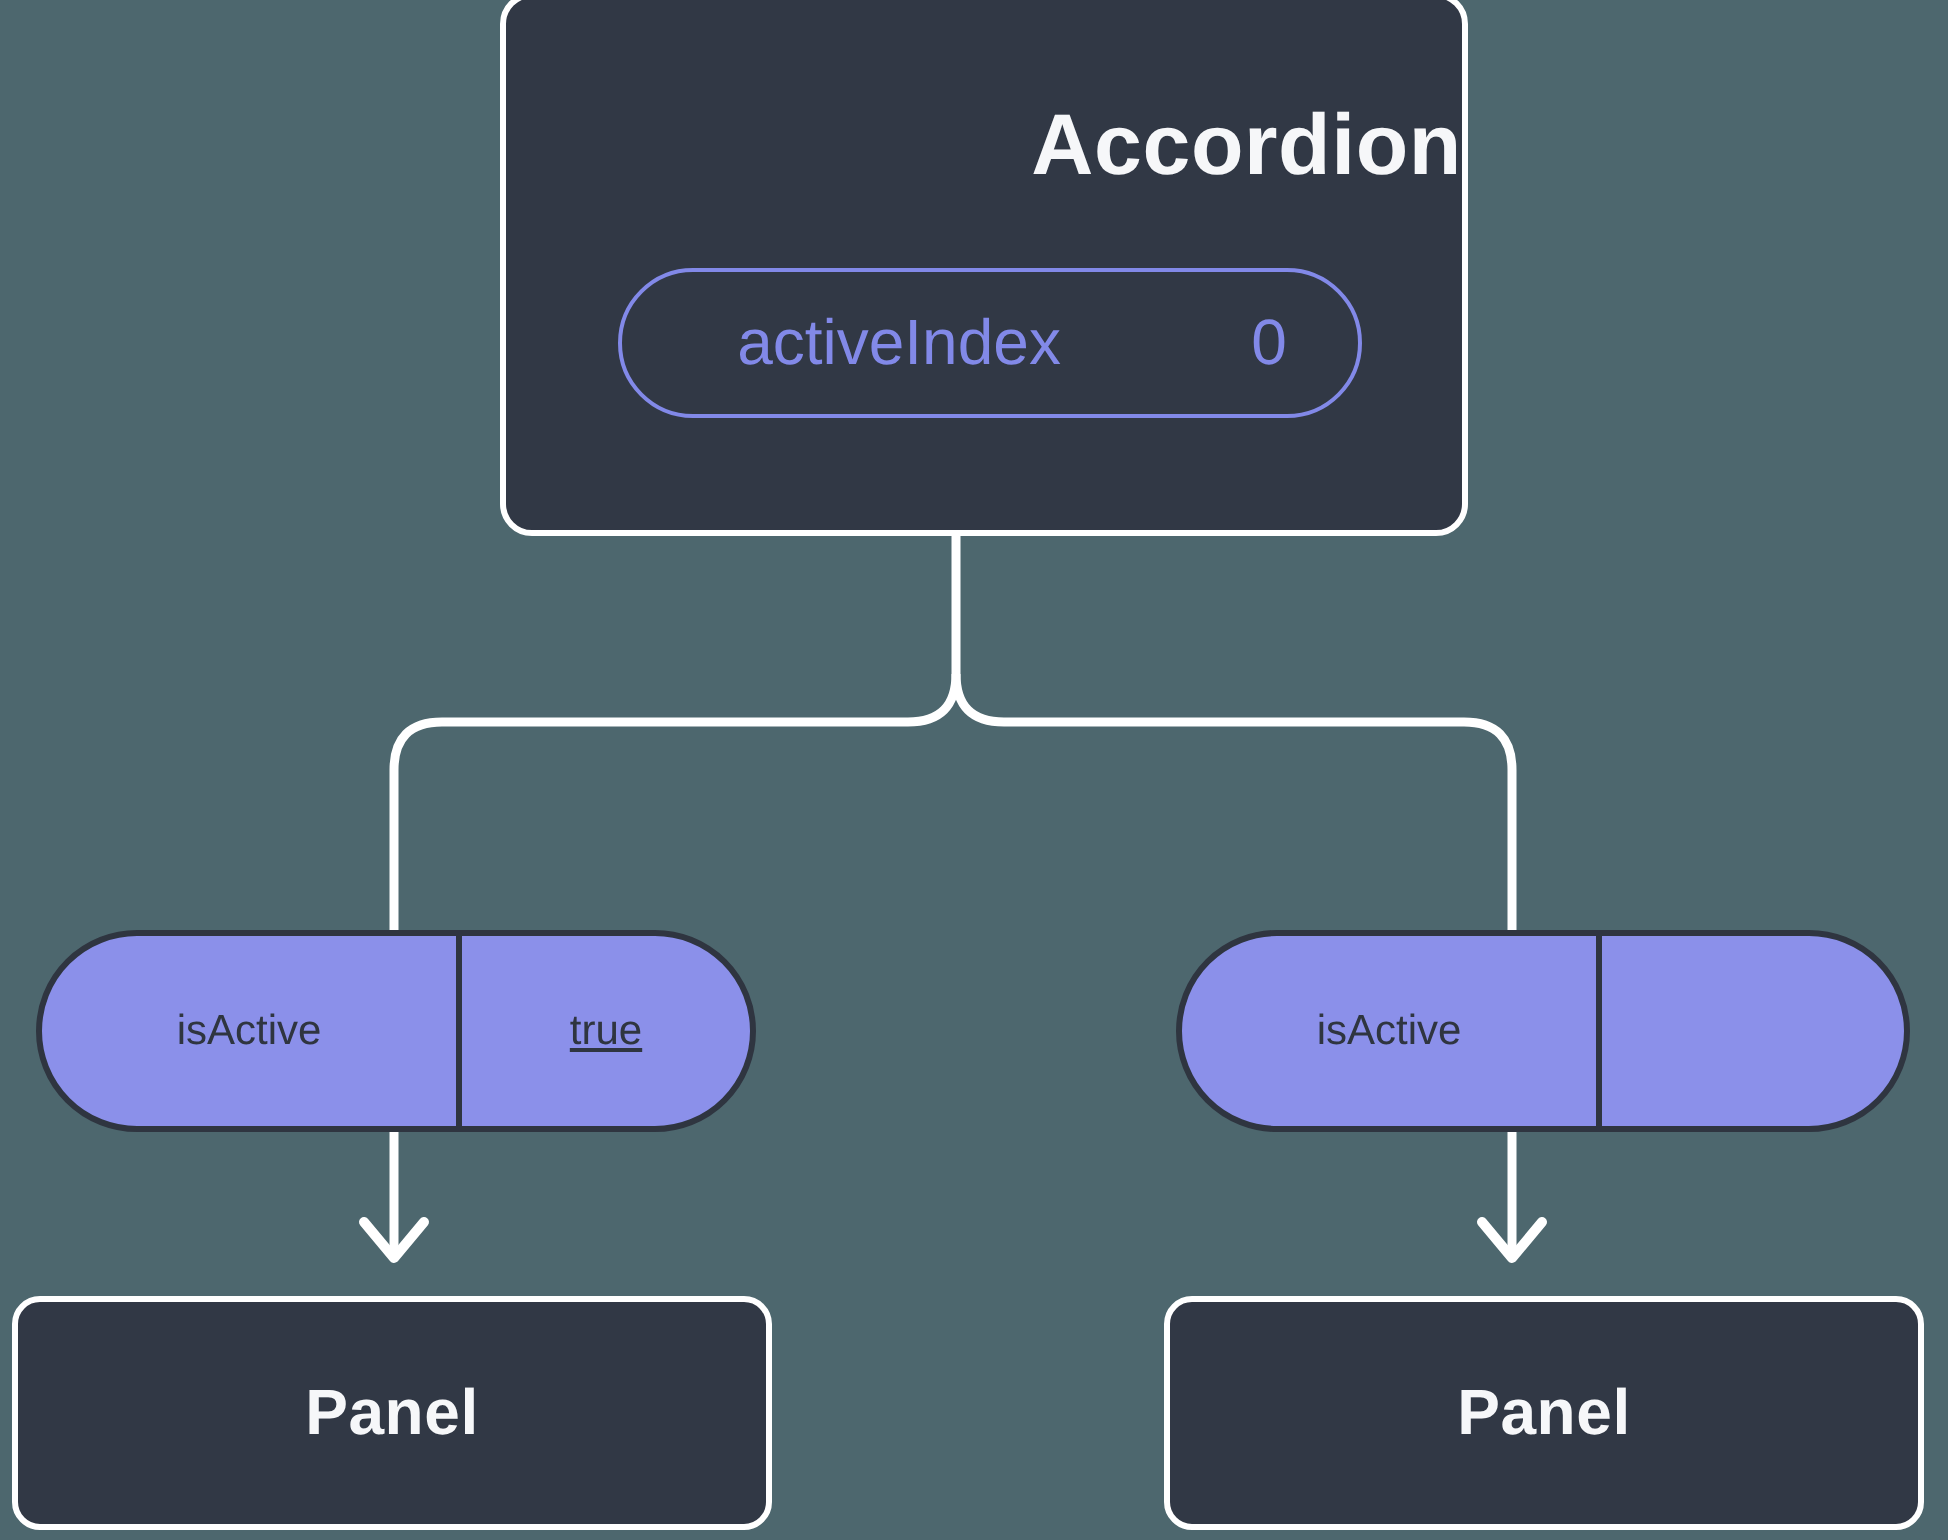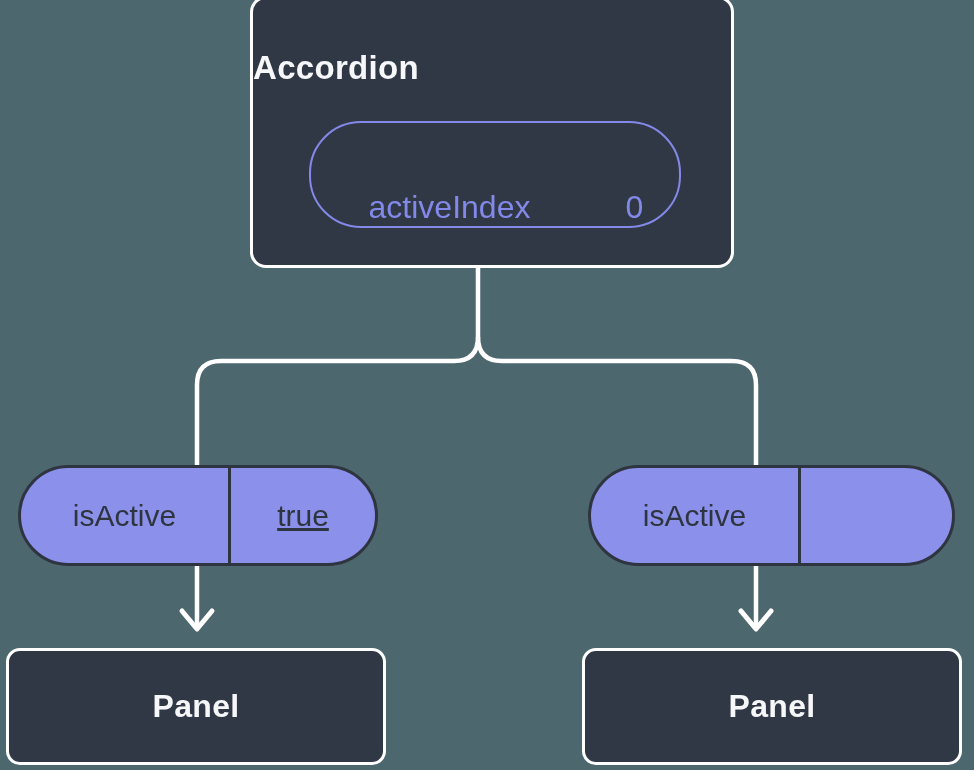--- a/index.html
+++ b/index.html
@@ -26,34 +26,34 @@
     color: var(--node_text, #f6f7f9);
   }
   .root-node {
     left: 250px; top: -4px;
     width: 484px; height: 272px;
     border-radius: 16px;
   }
   .root-title {
     position: absolute;
     left: 0; right: 0; top: 50px;
-    text-align: left;
-    font-size: 33px;
+    text-align: right;
+    font-size: 43px;
     font-weight: 700;
     letter-spacing: 0.3px;
   }
   .state-pill {
     position: absolute;
-    left: 56px; top: 122px;
-    width: 372px; height: 107px;
+    left: 56px; top: 135px;
+    width: 372px; height: 75px;
     border: 2px solid var(--accent_purple, #8289e8);
     border-radius: 52px;
     box-sizing: border-box;
     display: flex;
-    align-items: flex-end;
+    align-items: center;
     color: var(--accent_purple, #8289e8);
     font-size: 32px;
   }
   .state-pill .seg-label {
     width: 277px;
     display: flex; align-items: center; justify-content: center;
   }
   .state-pill .divider {
     width: 2px;
     background: var(--accent_purple, #8289e8);
@@ -66,21 +66,21 @@
     position: absolute;
     top: 465px;
     height: 101px;
     background: var(--pill_fill, #8b90ea);
     border: 3px solid var(--pill_dark, #2f3540);
     border-radius: 52px;
     box-sizing: border-box;
     display: flex;
     align-items: stretch;
     color: var(--pill_dark, #2f3540);
-    font-size: 30px;
+    font-size: 21px;
   }
   .prop-pill-left  { left: 18px;  width: 360px; }
   .prop-pill-right { left: 588px; width: 367px; }
   .prop-pill .seg-label {
     width: 207px;
     display: flex; align-items: center; justify-content: center;
   }
   .prop-pill .divider {
     width: 3px;
     background: var(--pill_dark, #2f3540);

